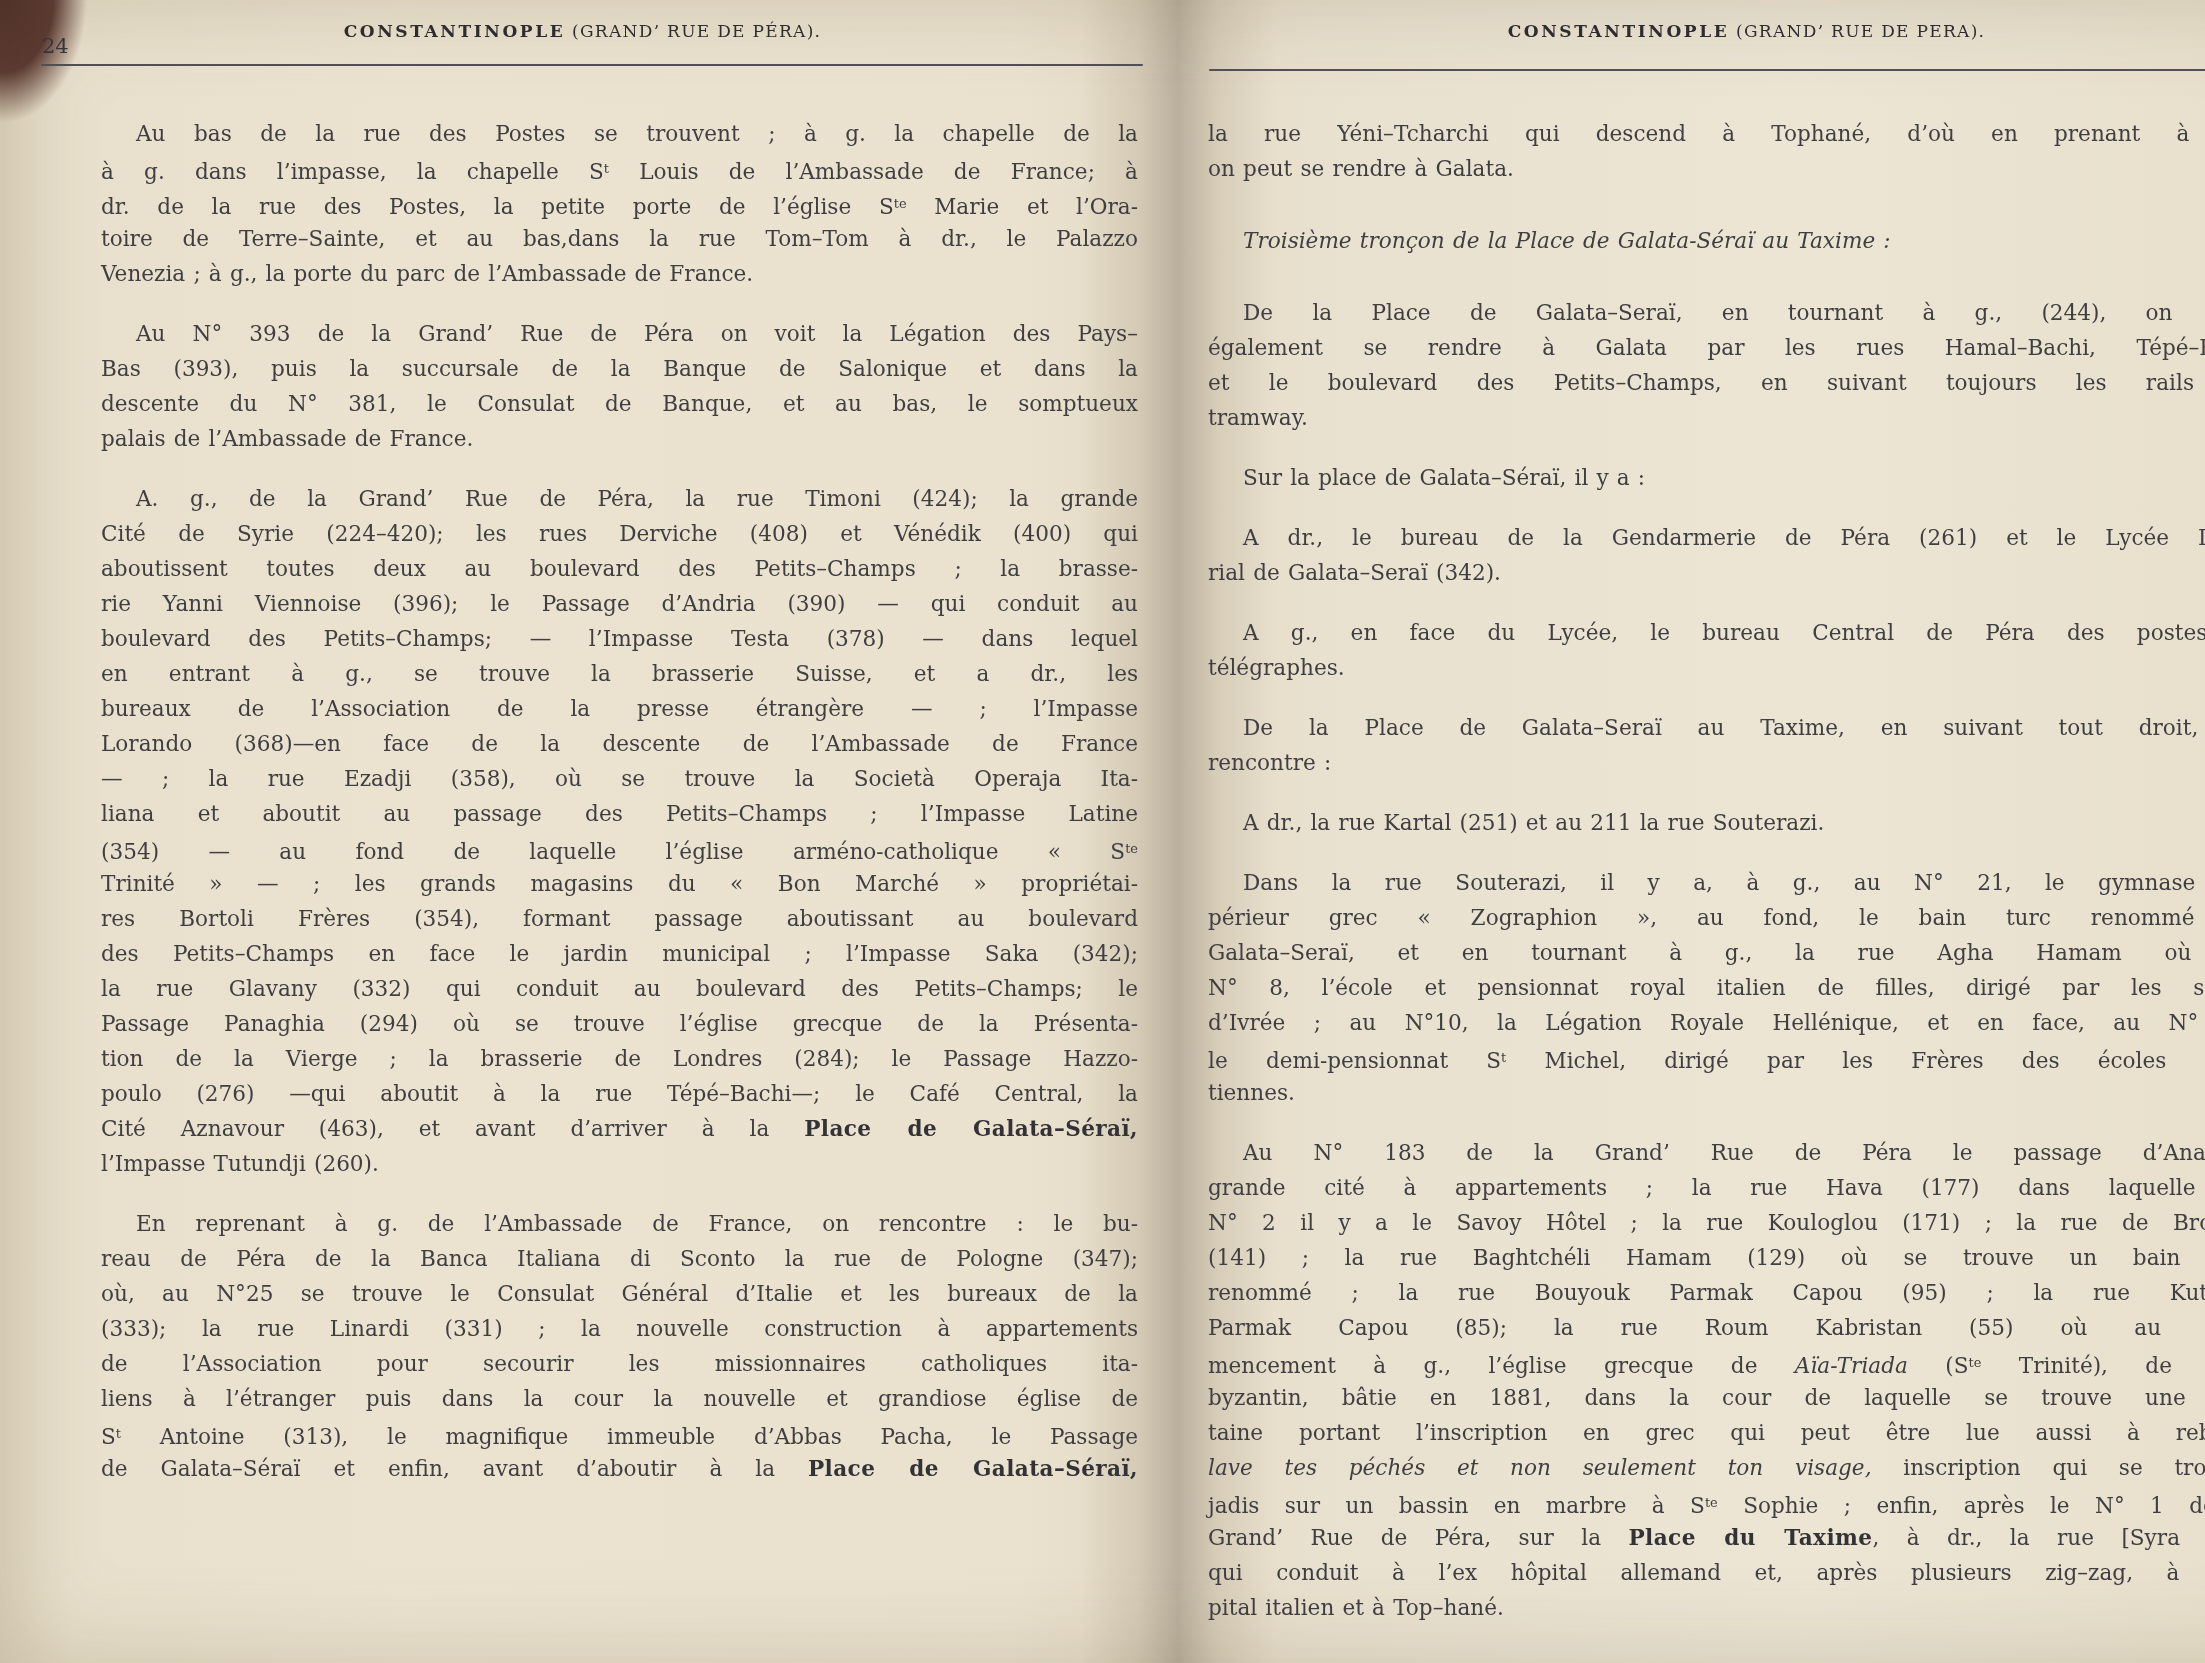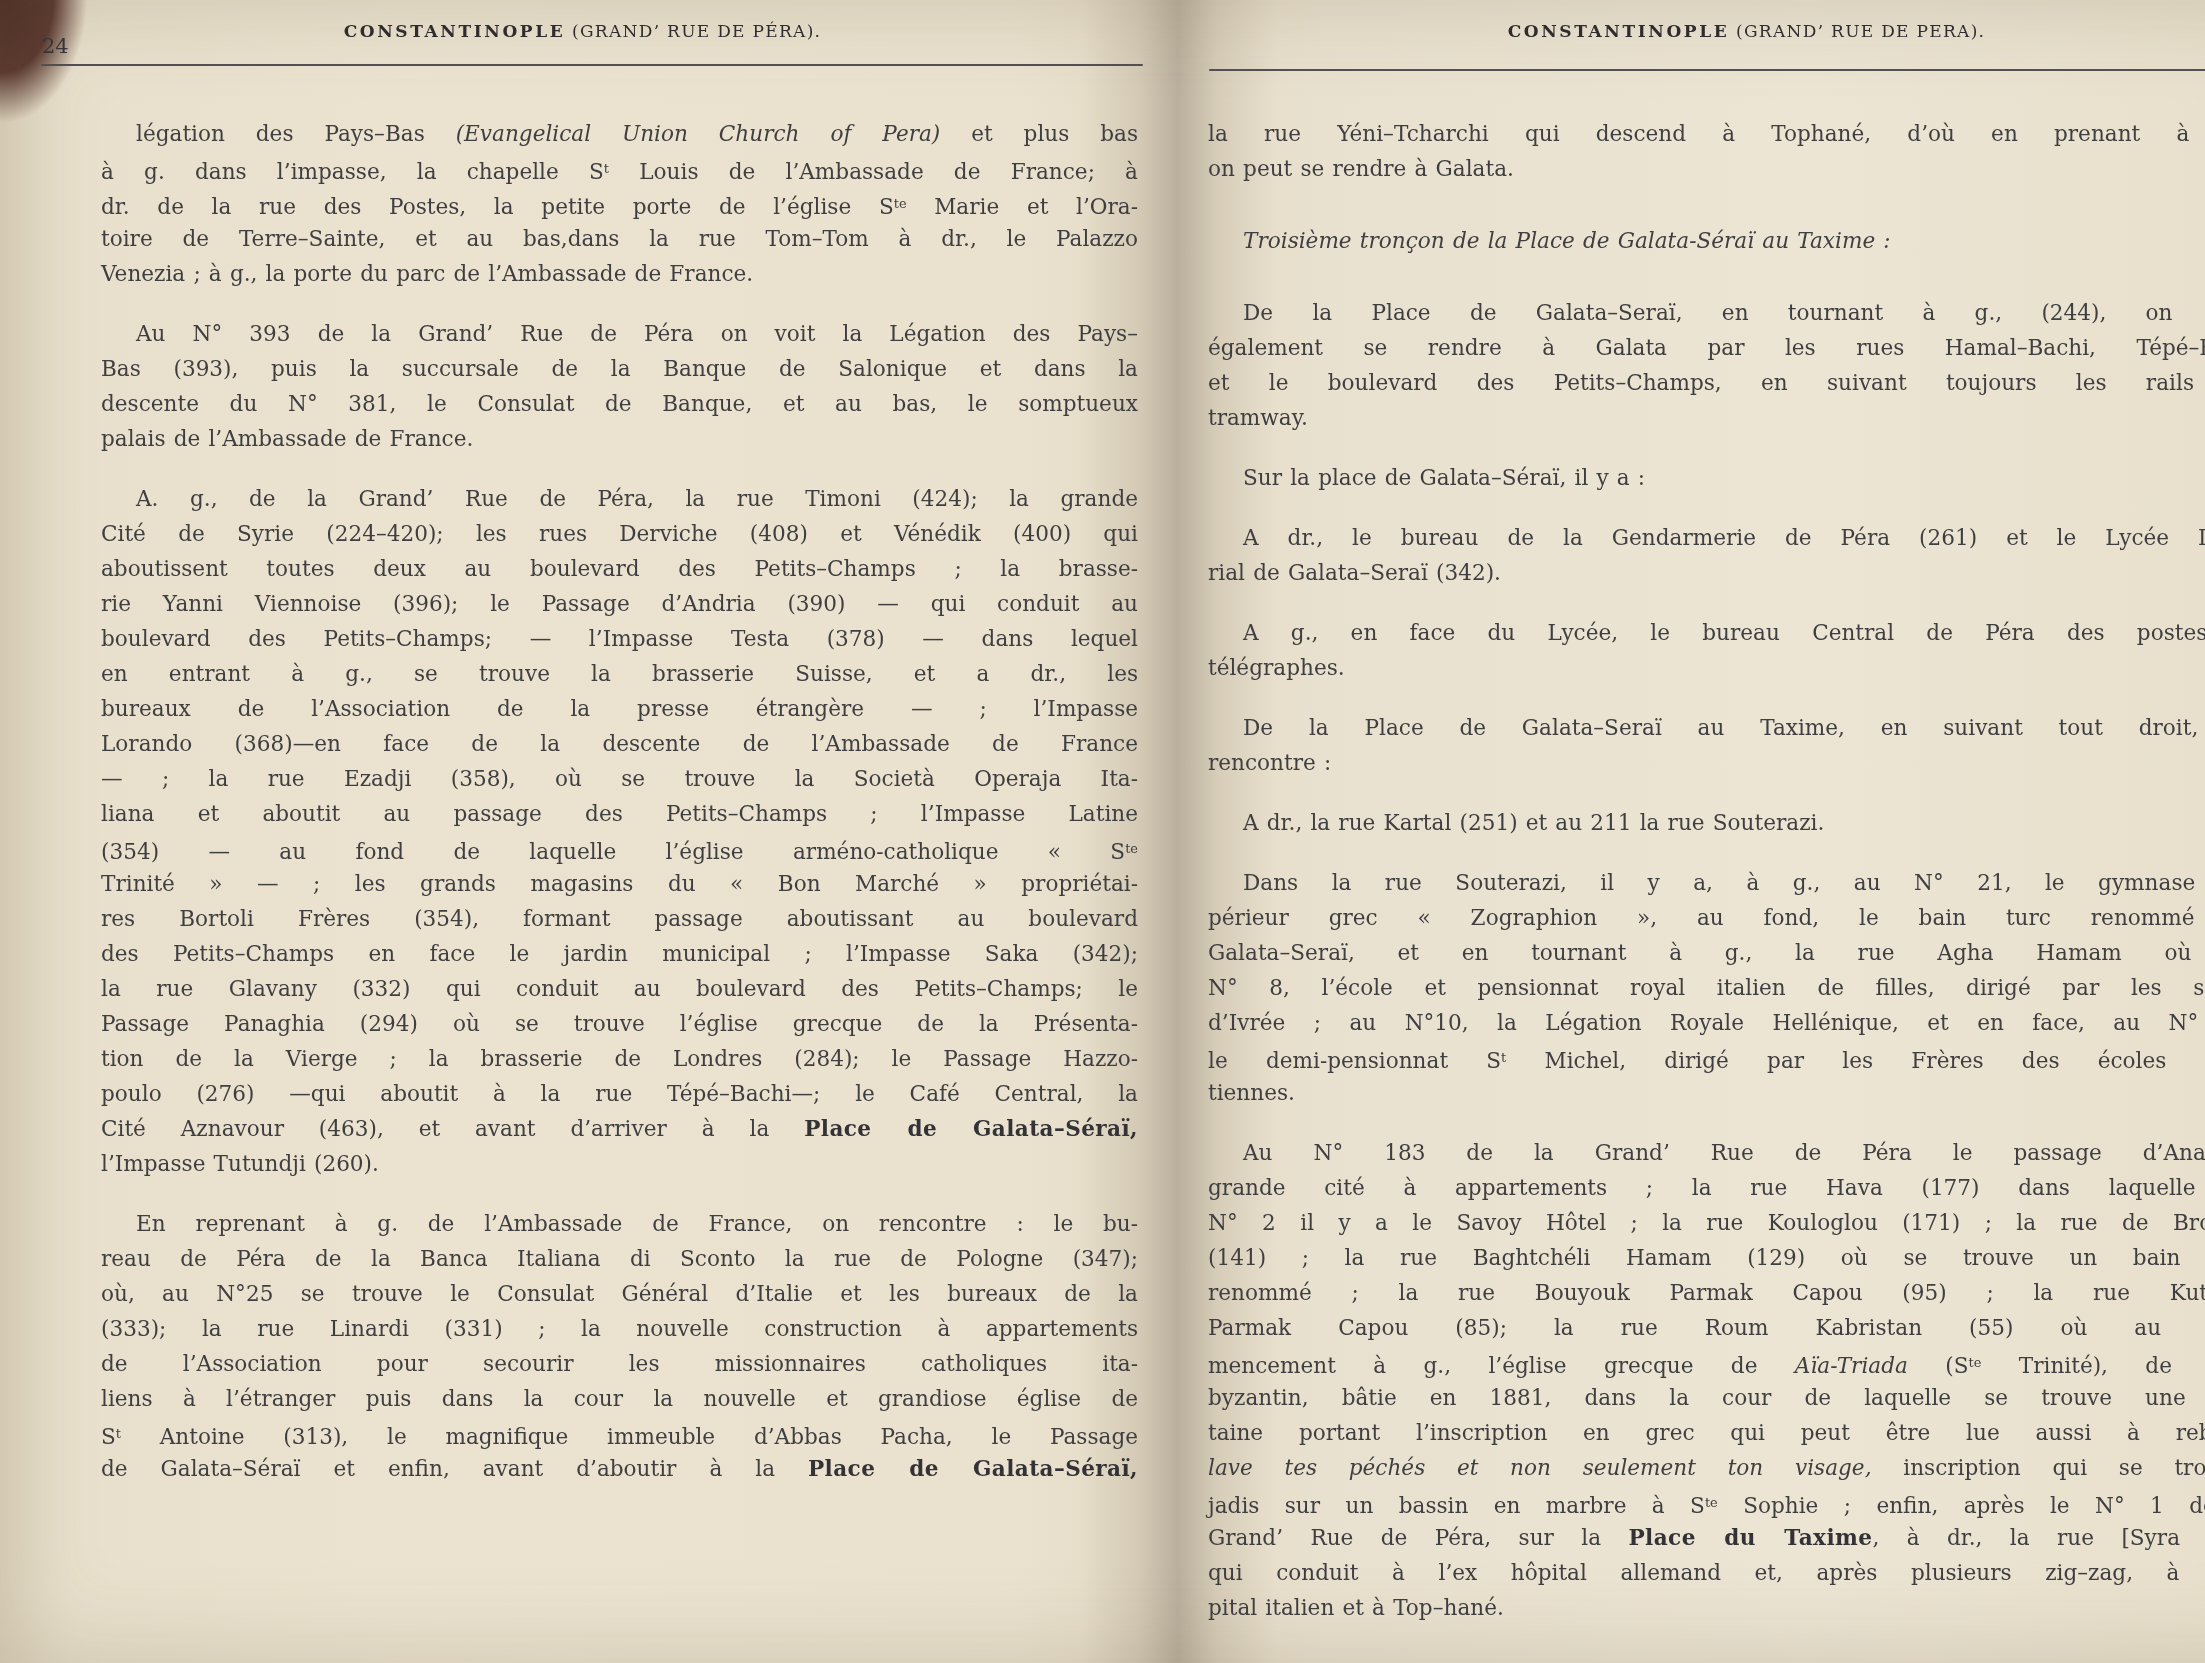--- a/index.html
+++ b/index.html
@@ -54,21 +54,21 @@
   <div class="rule" id="rule-left"></div>
 
   <div class="runhead" id="head-right">
     <span class="strong">CONSTANTINOPLE</span><span> (GRAND’ RUE DE PERA).</span>
   </div>
 
   <div class="rule" id="rule-right"></div>
 
   <div class="textcol" id="col-left">
       <div class="para ind">
-        <div class="line"><span>légation des Pays–Bas </span><span class="it">(Evangelical Union Church of Pera)</span><span> et plus bas</span></div>
+        <div class="line"><span>Au bas de la rue des Postes se trouvent ; à g. la chapelle de la</span></div>
         <div class="line"><span>à g. dans l’impasse, la chapelle S</span><span class="sup">t</span><span> Louis de l’Ambassade de France; à</span></div>
         <div class="line"><span>dr. de la rue des Postes, la petite porte de l’église S</span><span class="sup">te</span><span> Marie et l’Ora-</span></div>
         <div class="line"><span>toire de Terre–Sainte, et au bas,dans la rue Tom–Tom à dr., le Palazzo</span></div>
         <div class="line end"><span>Venezia ; à g., la porte du parc de l’Ambassade de France.</span></div>
       </div>
       <div class="para ind">
         <div class="line"><span>Au N° 393 de la Grand’ Rue de Péra on voit la Légation des Pays–</span></div>
         <div class="line"><span>Bas (393), puis la succursale de la Banque de Salonique et dans la</span></div>
         <div class="line"><span>descente du N° 381, le Consulat de Banque, et au bas, le somptueux</span></div>
         <div class="line end"><span>palais de l’Ambassade de France.</span></div>

